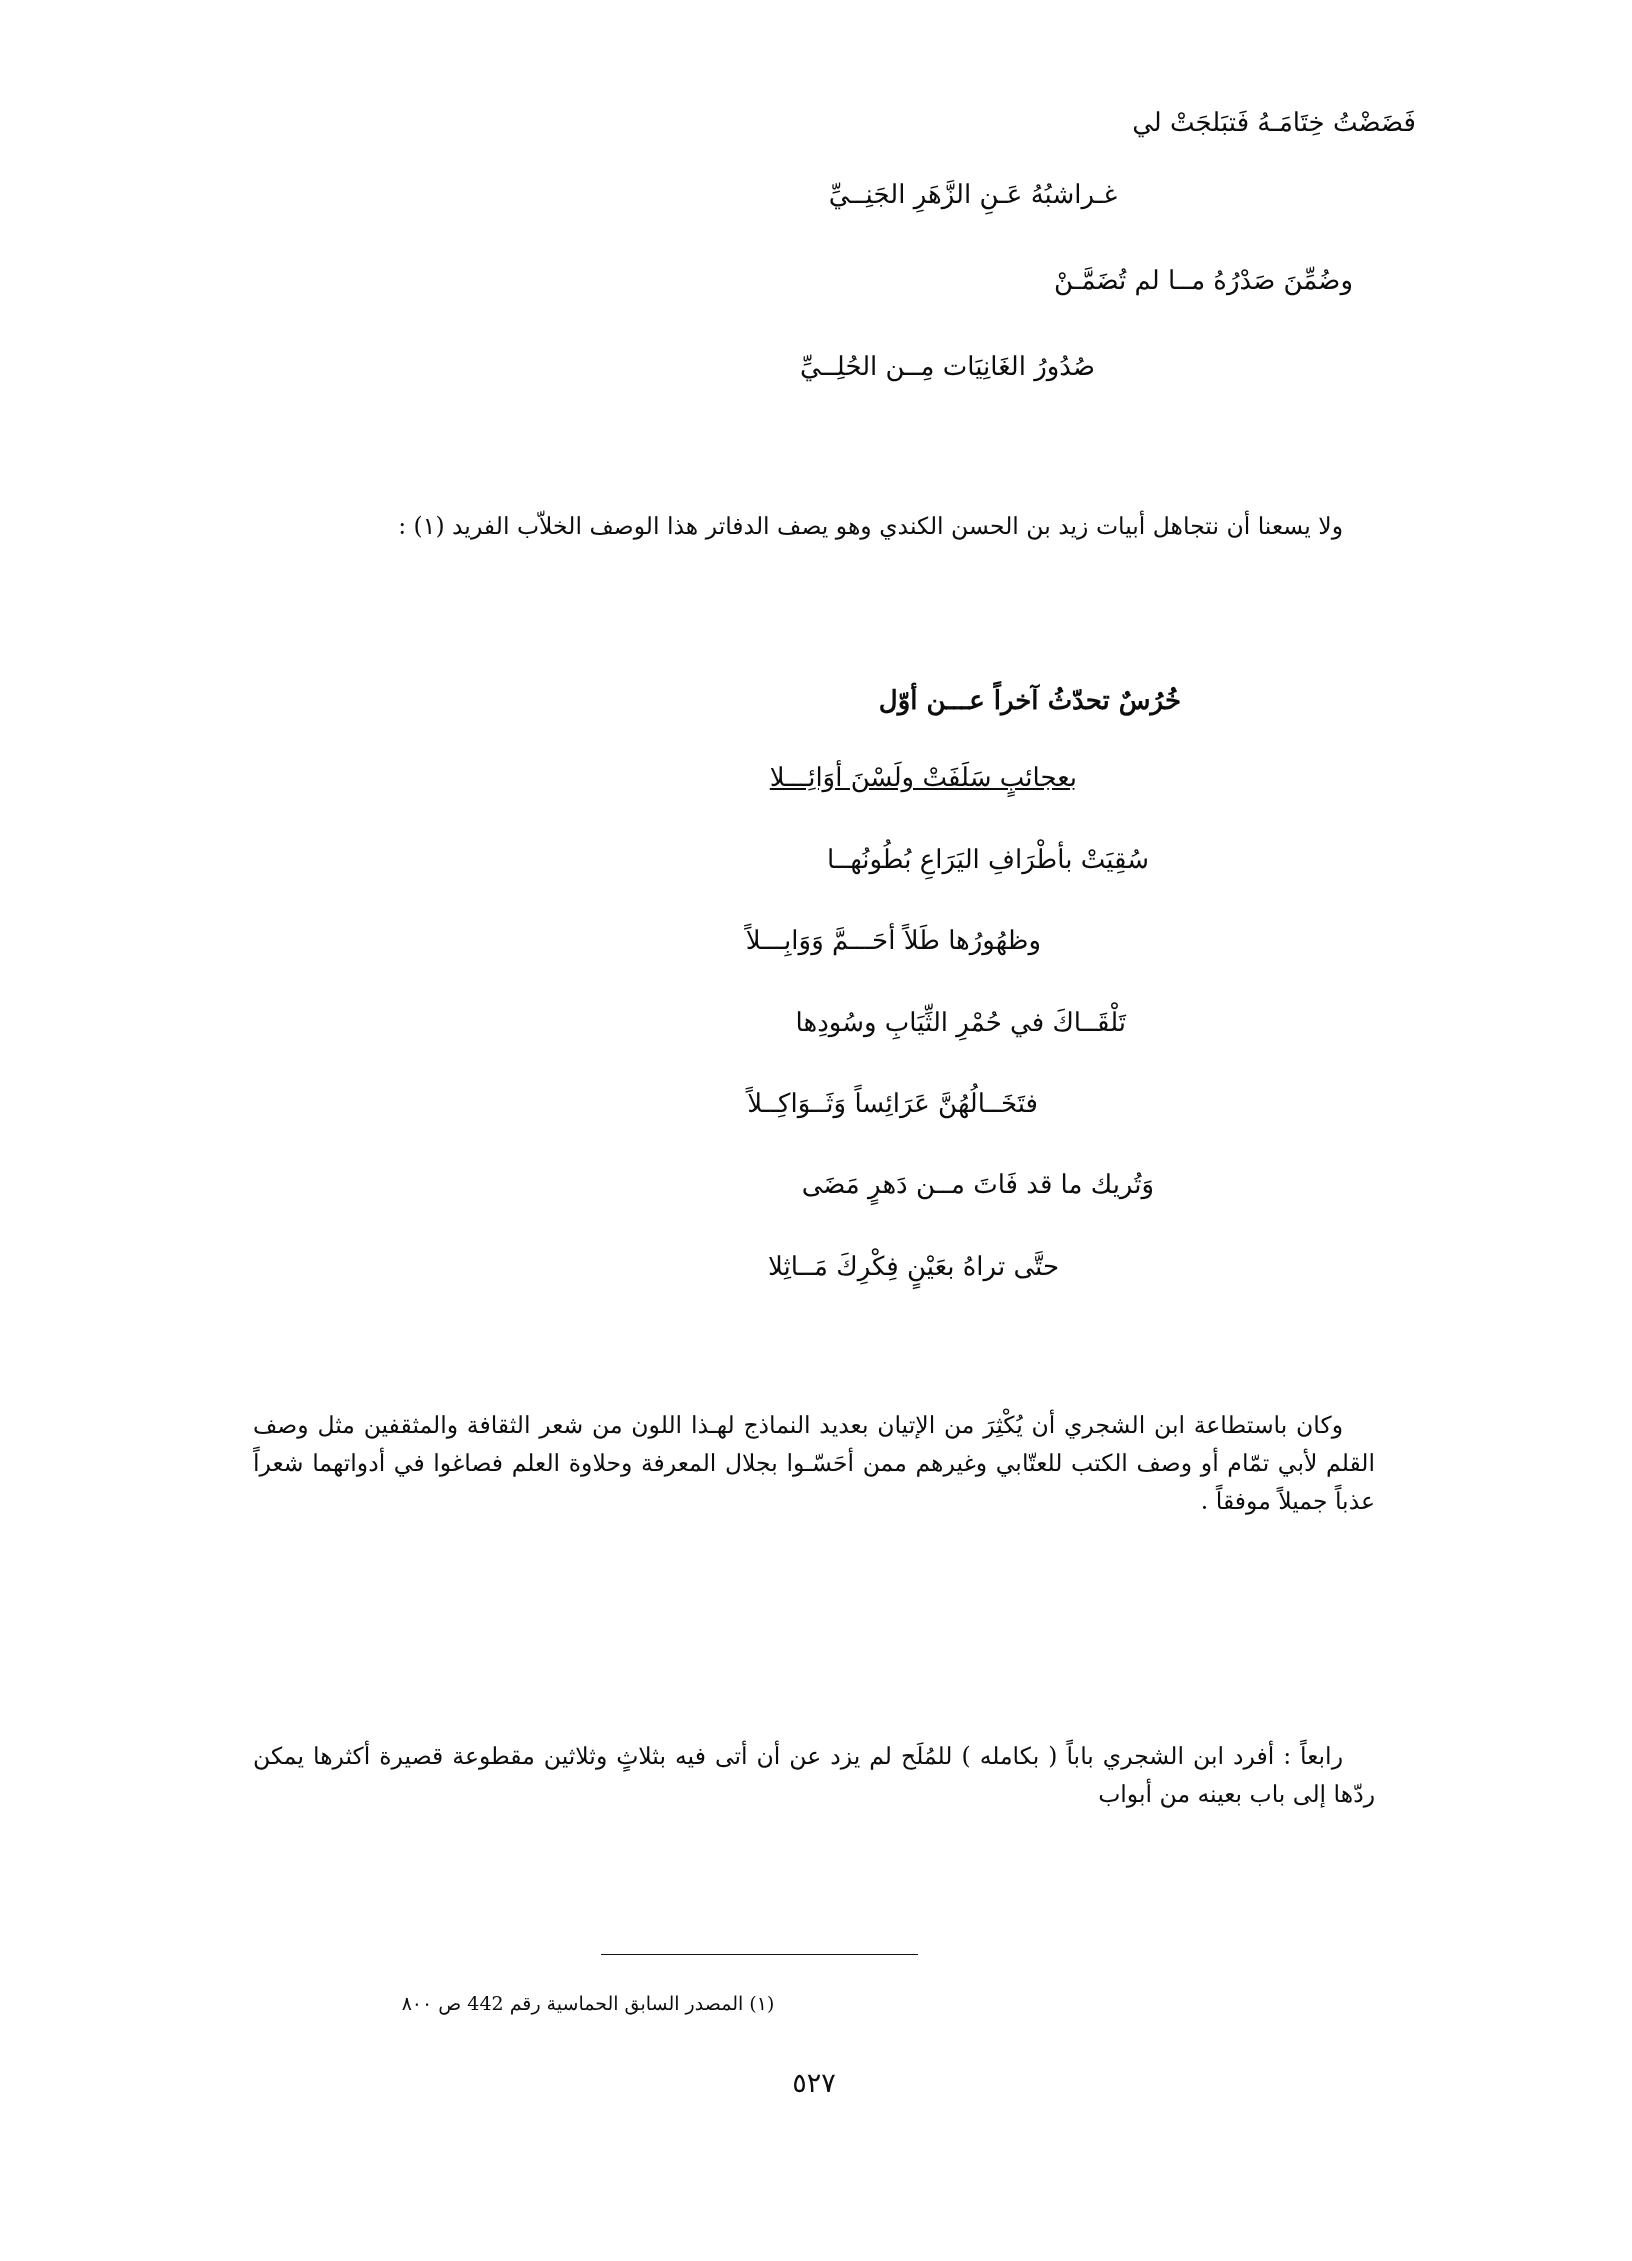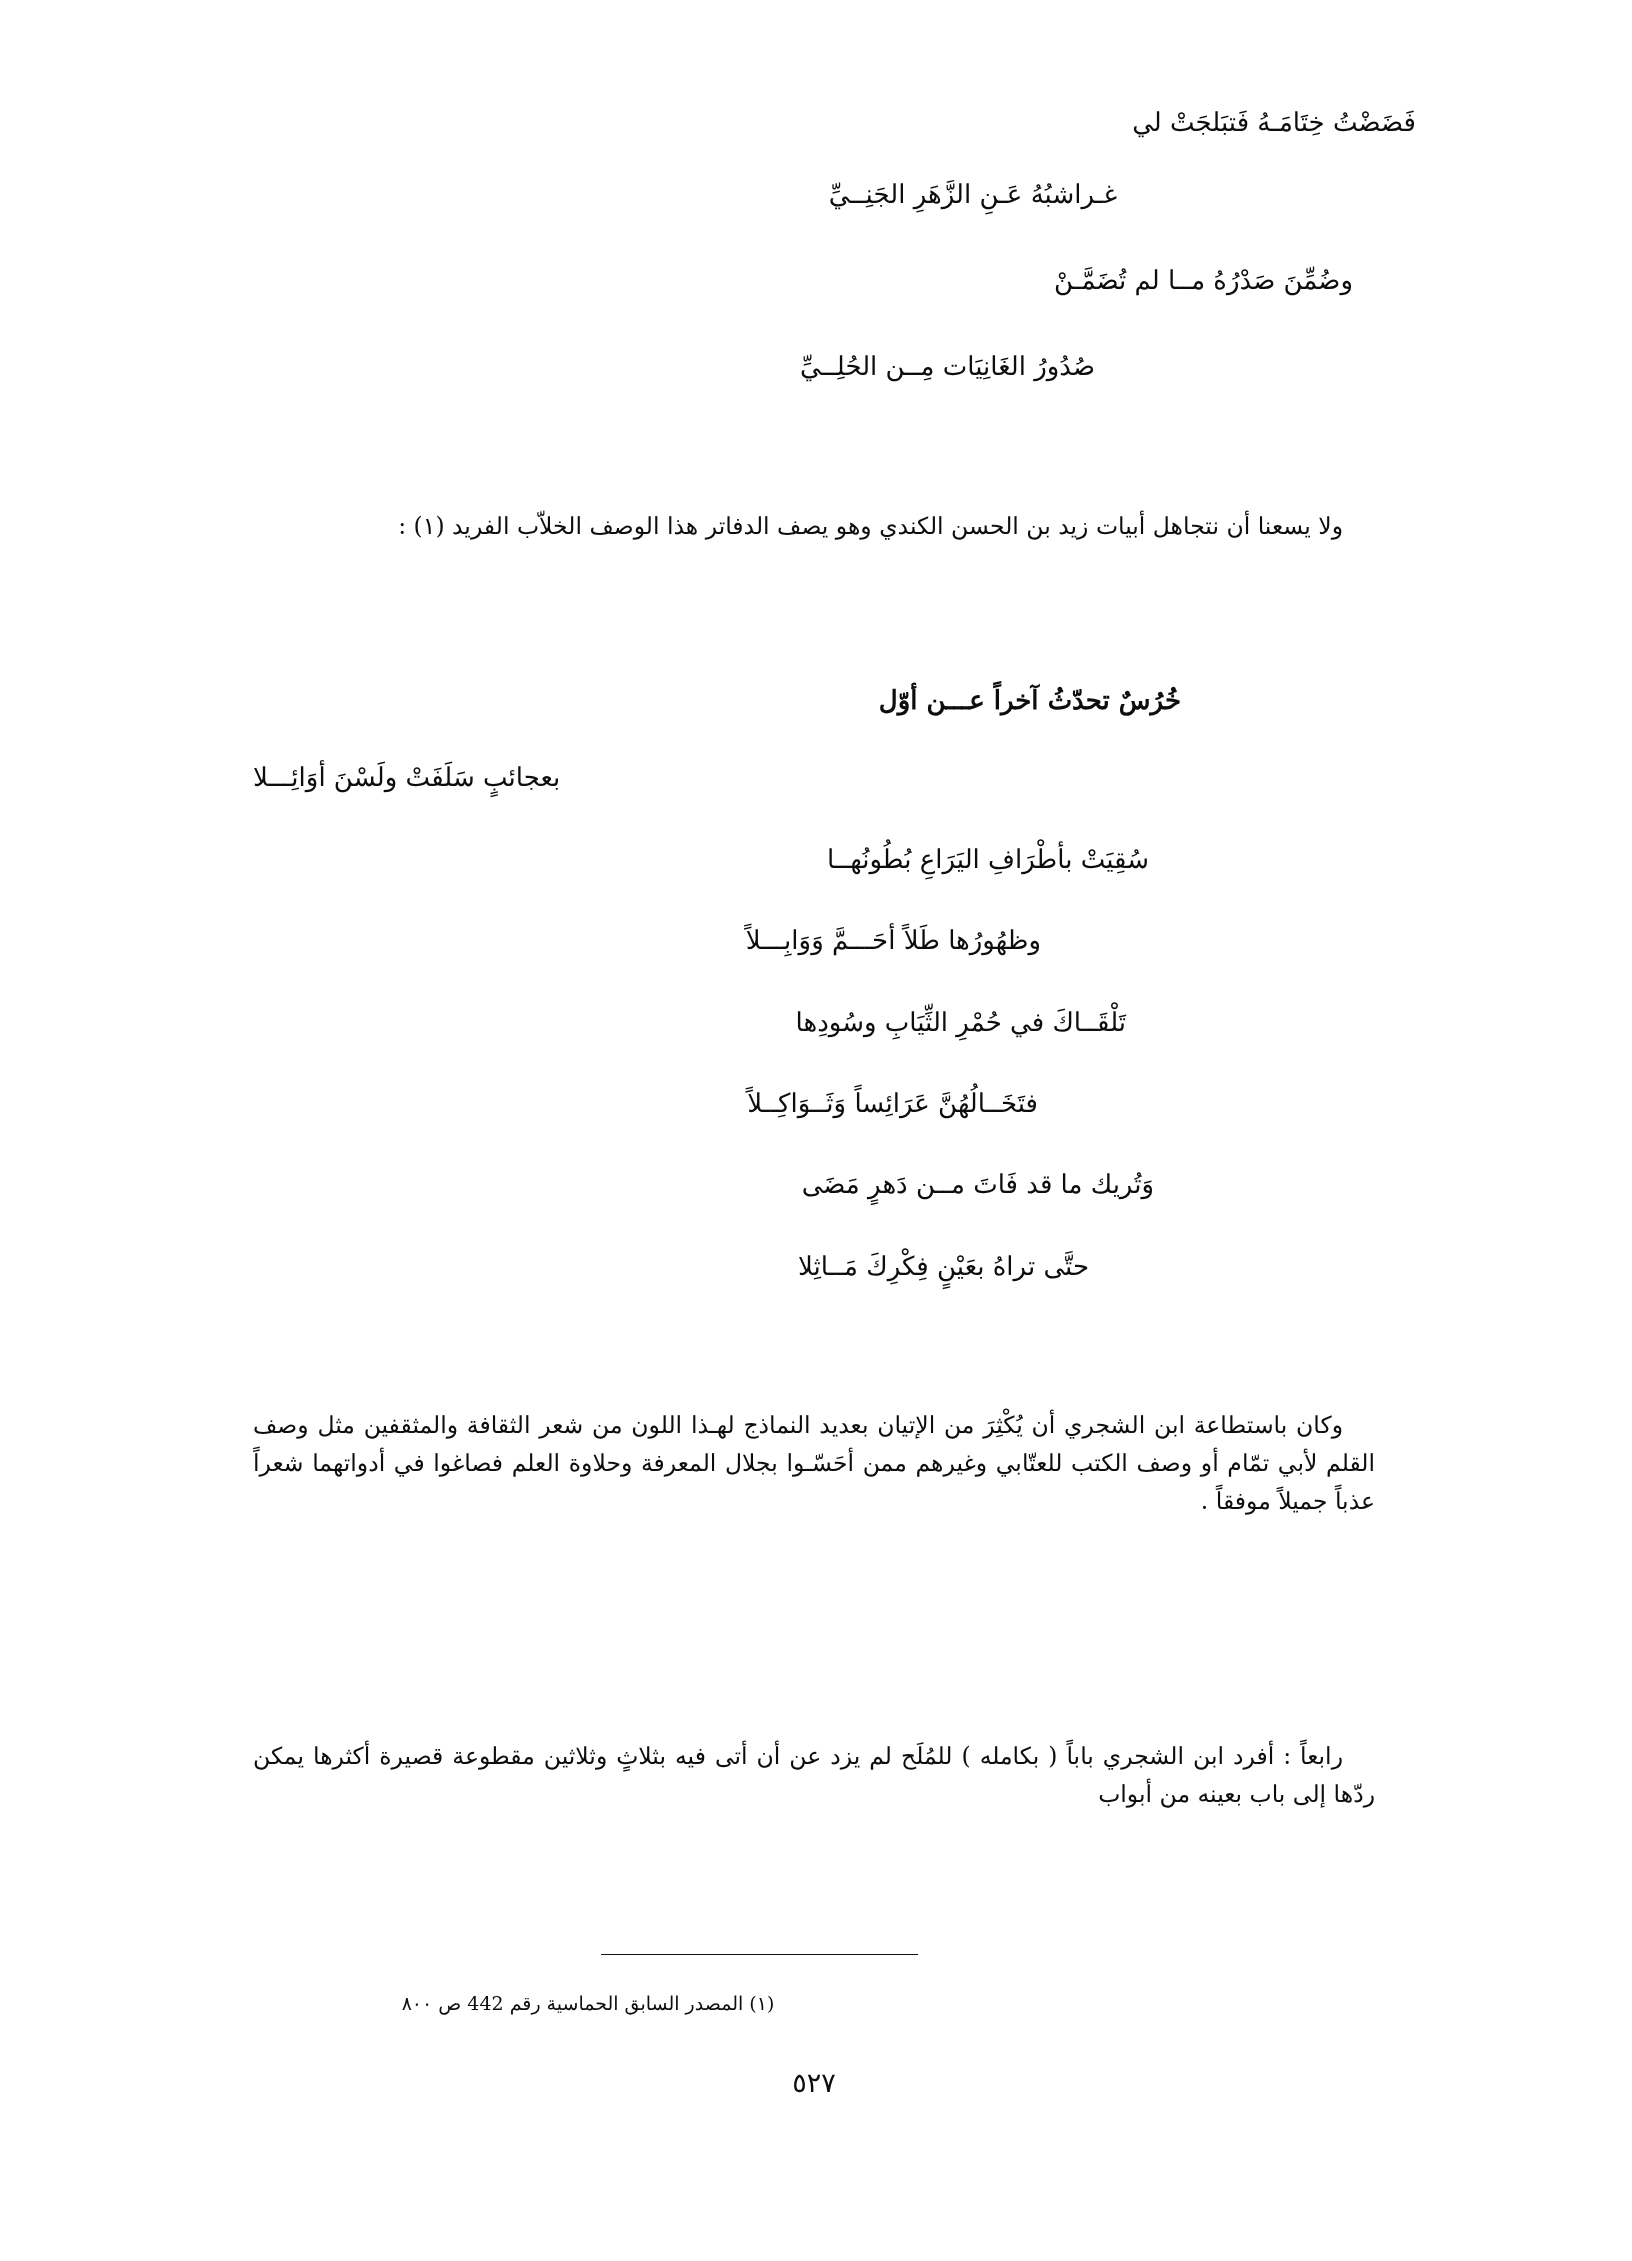--- a/index.html
+++ b/index.html
@@ -86,38 +86,38 @@
   <div class="abs verse-block" style="top:353px; right:538px; left:253px;">
     <div class="verse-line" style="text-align:right;">صُدُورُ الغَانِيَات مِــن الحُلِــيِّ</div>
   </div>
 
   <div class="abs para para-indent" style="top:507px; right:258px; left:253px;">ولا يسعنا أن نتجاهل أبيات زيد بن الحسن الكندي وهو يصف الدفاتر هذا الوصف الخلاّب الفريد (١) :</div>
 
   <div class="abs verse-block" style="top:687px; right:452px; left:253px;">
     <div class="verse-line" style="text-align:right;font-weight:bold;">خُرُسٌ تحدّثُ آخراً عـــن أوّل</div>
   </div>
   <div class="abs verse-block" style="top:764px; right:556px; left:253px;">
-    <div class="verse-line" style="text-align:left;">بعجائبٍ سَلَفَتْ ولَسْنَ أوَائِـــلا</div>
+    <div class="verse-line" style="text-align:right;text-decoration:underline;">بعجائبٍ سَلَفَتْ ولَسْنَ أوَائِـــلا</div>
   </div>
   <div class="abs verse-block" style="top:846px; right:484px; left:253px;">
     <div class="verse-line" style="text-align:right;">سُقِيَتْ بأطْرَافِ اليَرَاعِ بُطُونُهــا</div>
   </div>
   <div class="abs verse-block" style="top:1009px; right:507px; left:253px;">
     <div class="verse-line" style="text-align:right;">تَلْقَــاكَ في حُمْرِ الثِّيَابِ وسُودِها</div>
   </div>
   <div class="abs verse-block" style="top:927px; right:592px; left:253px;">
     <div class="verse-line" style="text-align:right;">وظهُورُها طَلاً أحَـــمَّ وَوَابِـــلاً</div>
   </div>
   <div class="abs verse-block" style="top:1090px; right:595px; left:253px;">
     <div class="verse-line" style="text-align:right;">فتَخَــالُهُنَّ عَرَائِساً وَثَــوَاكِــلاً</div>
   </div>
   <div class="abs verse-block" style="top:1171px; right:479px; left:253px;">
     <div class="verse-line" style="text-align:right;">وَتُريك ما قد فَاتَ مــن دَهرٍ مَضَى</div>
   </div>
-  <div class="abs verse-block" style="top:1253px; right:544px; left:253px;">
+  <div class="abs verse-block" style="top:1253px; right:574px; left:253px;">
     <div class="verse-line" style="text-align:right;">حتَّى تراهُ بعَيْنٍ فِكْرِكَ مَــاثِلا</div>
   </div>
 
   <div class="abs para para-indent" style="top:1406px; right:258px; left:253px;">وكان باستطاعة ابن الشجري أن يُكْثِرَ من الإتيان بعديد النماذج لهـذا اللون من شعر الثقافة والمثقفين مثل وصف القلم لأبي تمّام أو وصف الكتب للعتّابي وغيرهم ممن أحَسّـوا بجلال المعرفة وحلاوة العلم فصاغوا في أدواتهما شعراً عذباً جميلاً موفقاً .</div>
 
   <div class="abs para para-indent" style="top:1737px; right:258px; left:253px;">رابعاً : أفرد ابن الشجري باباً ( بكامله ) للمُلَح لم يزد عن أن أتى فيه بثلاثٍ وثلاثين مقطوعة قصيرة أكثرها يمكن ردّها إلى باب بعينه من أبواب</div>
 
   <div class="footnote-rule" style="top:1954px; right:715px;"></div>
 
   <div class="abs footnote" style="top:1990px; right:710px; left:253px; text-align:center;">(١) المصدر السابق الحماسية رقم 442 ص ٨٠٠</div>

